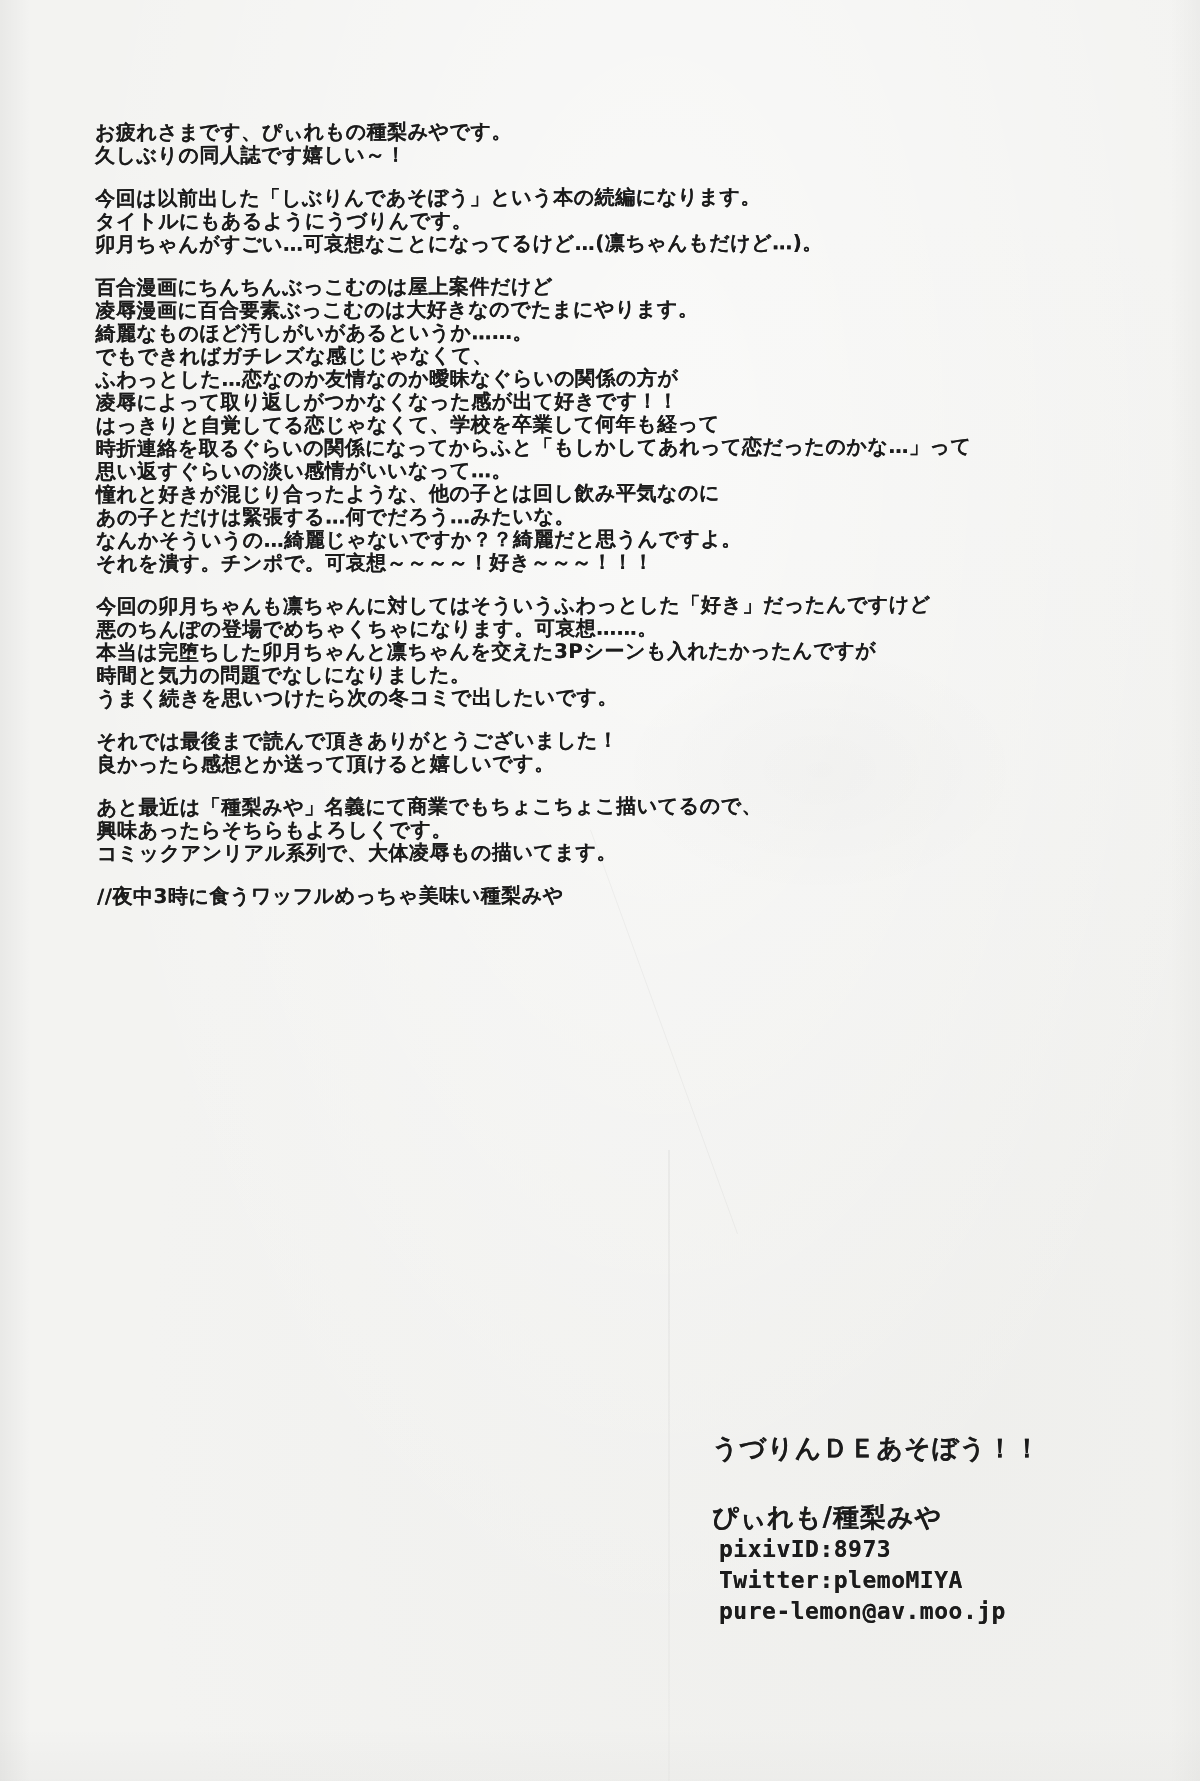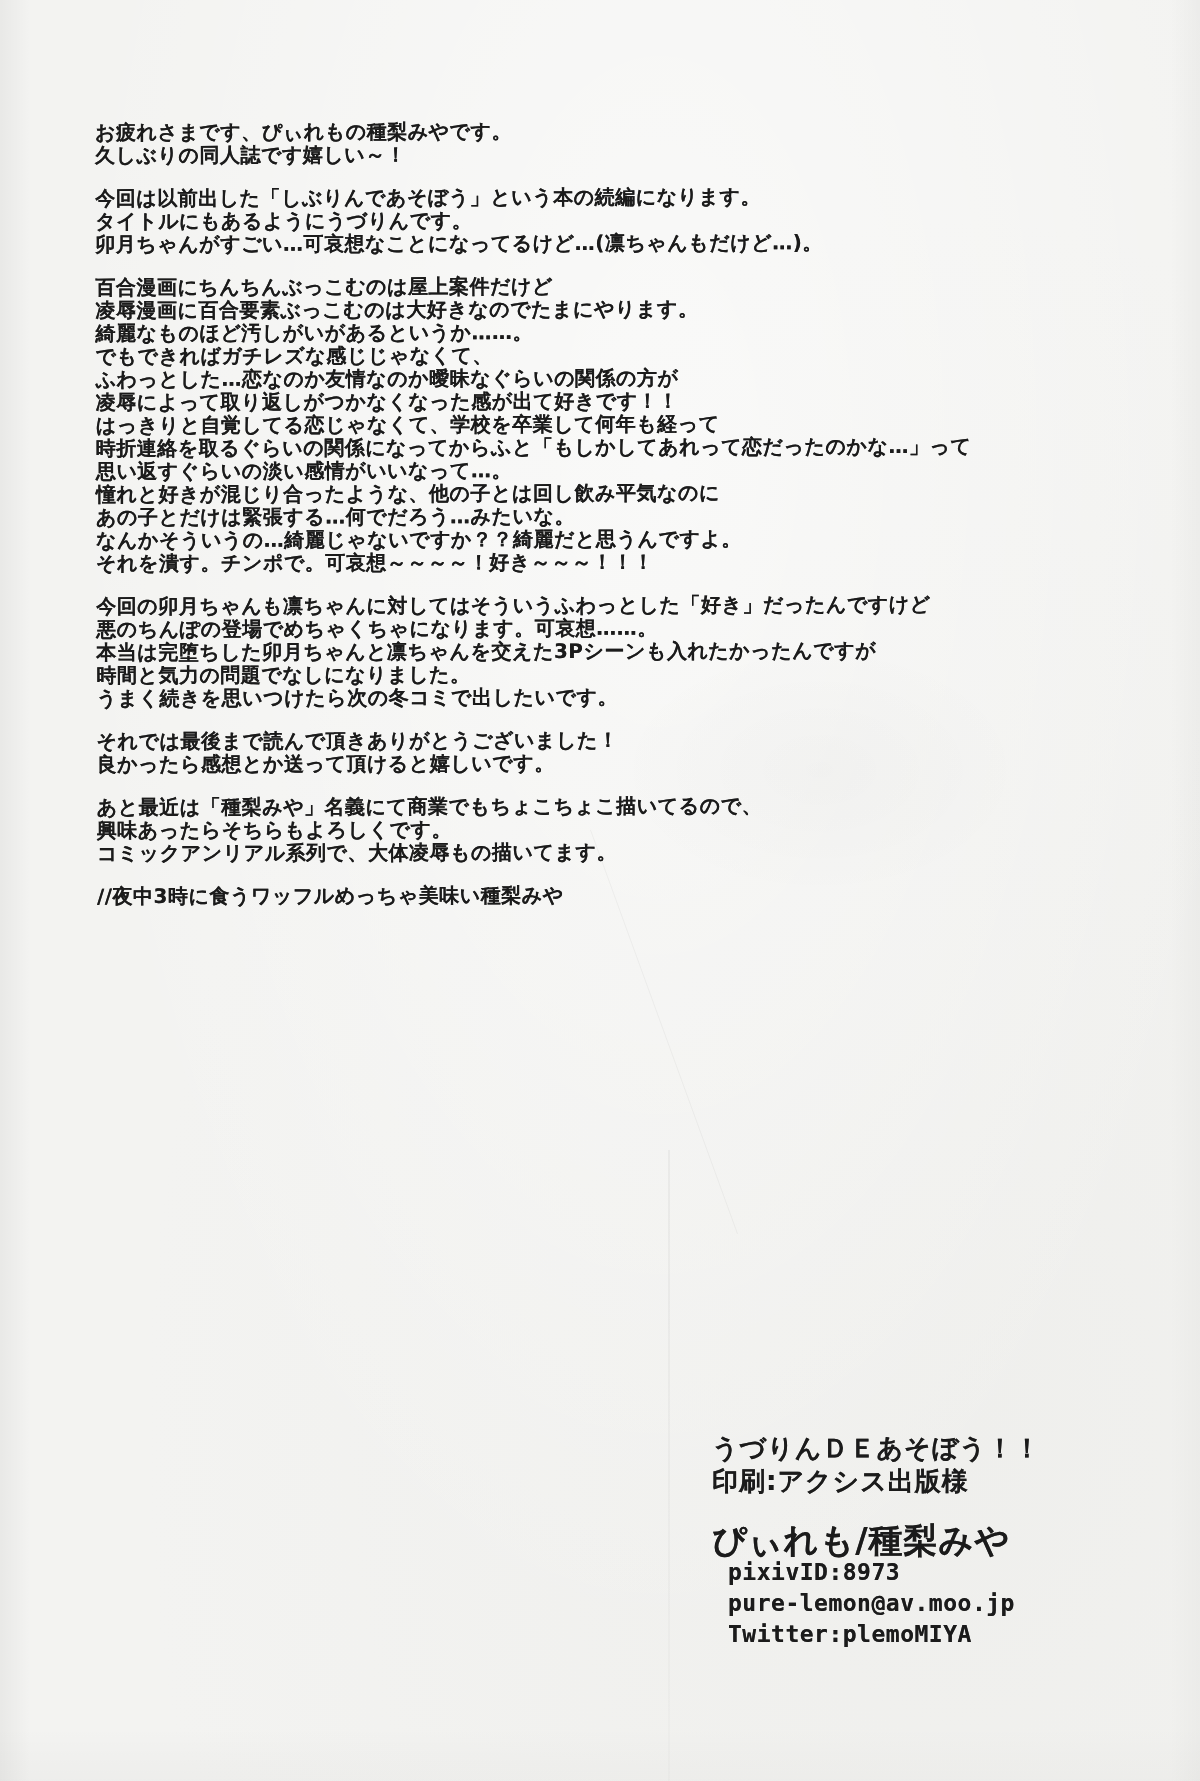--- a/index.html
+++ b/index.html
@@ -46,30 +46,30 @@
     font-weight: bold;
     white-space: nowrap;
     text-shadow: 0 0 0.5px rgba(25,25,25,0.75);
   }
   .colophon .big {
     font-size: 26px;
     line-height: 33px;
     letter-spacing: 1px;
   }
   .colophon .circle-line {
-    font-size: 34px;
+    font-size: 26px;
     line-height: 33px;
-    margin-top: 26px;
+    margin-top: 36px;
     letter-spacing: 1px;
   }
   .colophon .mono {
     font-family: "DejaVu Sans Mono", "Liberation Mono", monospace;
     font-size: 23px;
     line-height: 31px;
-    margin-left: 16px;
+    margin-left: 7px;
     letter-spacing: 0.5px;
   }
 
   
   .crease-v {
     position: absolute;
     left: 668px;
     top: 1150px;
     width: 2px;
     height: 631px;
@@ -153,20 +153,19 @@
     </div>
 
     <div class="para">
       <div class="line">//夜中3時に食うワッフルめっちゃ美味い種梨みや</div>
     </div>
 
   </div>
 
   <div class="colophon">
     <div class="big">うづりんＤＥあそぼう！！</div>
-    <div class="big">印刷:アクシス出版様</div>
     <div class="circle-line">ぴぃれも/種梨みや</div>
     <div class="mono">pixivID:8973</div>
+    <div class="mono">Twitter:plemoMIYA</div>
     <div class="mono">pure-lemon@av.moo.jp</div>
-    <div class="mono">Twitter:plemoMIYA</div>
   </div>
 
 </div>
 
 </body></html>

